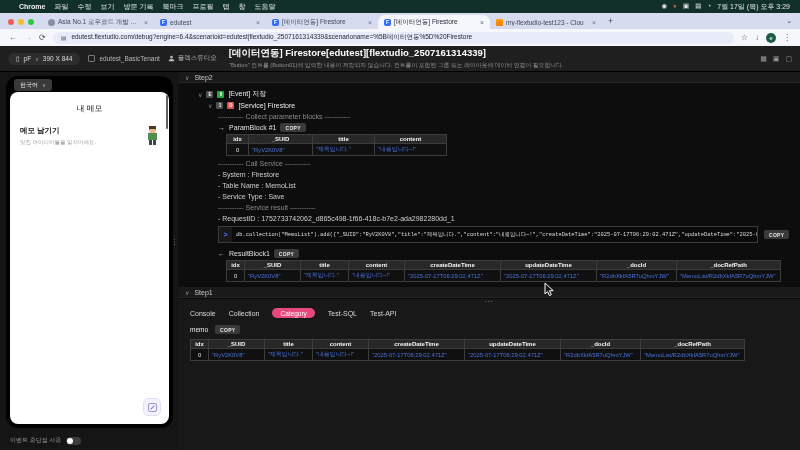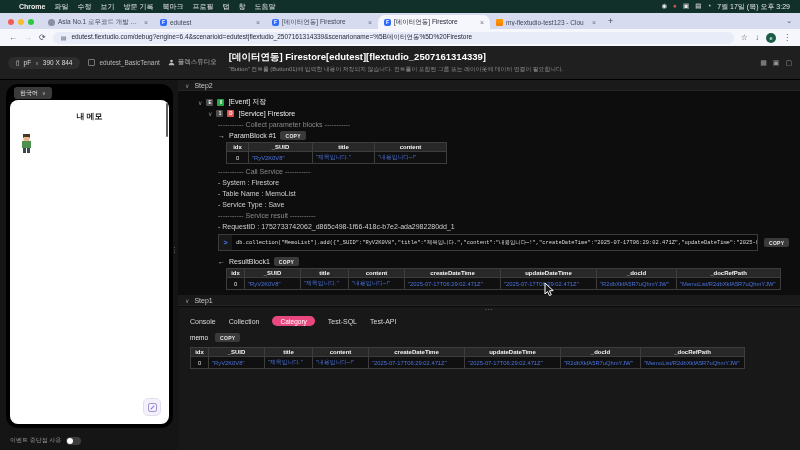--- a/index.html
+++ b/index.html
@@ -42,21 +42,21 @@
   .nav-ico { font-size:8px; color:#4a4f63; line-height:1; }
   .nav-ico.dim { color:#b3b8cc; }
   .url-pill { flex:1; height:12px; background:#e8ebf8; border-radius:7px; display:flex;
     align-items:center; gap:5px; padding:0 8px; overflow:hidden; }
   .site-ico { font-size:6px; color:#5f6478; }
   .url-text { font-size:6.5px; color:#24273a; white-space:nowrap; overflow:hidden; text-overflow:ellipsis; }
   .profile-avatar { width:10px; height:10px; border-radius:50%; background:#1c5b45; display:flex;
     align-items:center; justify-content:center; color:#cfe8dd; font-size:5.5px; font-weight:bold; }
 
   
-  .app-toolbar { height:34px; background:#1f1f1f; display:flex; align-items:center; padding:0 8px;
+  .app-toolbar { height:26px; background:#1f1f1f; display:flex; align-items:center; padding:0 8px;
     gap:8px; border-bottom:1px solid #000; flex-shrink:0; }
   .device-pill { background:#2d2d2d; border-radius:10px; display:flex; align-items:center; gap:4px;
     padding:2px 8px; color:#dcdcdc; font-size:6.5px; white-space:nowrap; }
   .device-pill .chev { font-size:5px; color:#9a9a9a; }
   .chk-group { display:flex; align-items:center; gap:4px; color:#b9b9b9; font-size:6.5px; white-space:nowrap; }
   .checkbox { width:7px; height:7px; border:1px solid #777; border-radius:1px; background:transparent; }
   .brand-group { display:flex; align-items:center; gap:3px; color:#b9b9b9; font-size:6.5px;
     max-width:52px; overflow:hidden; }
   .brand-group .label { white-space:nowrap; overflow:hidden; text-overflow:ellipsis; }
   .title-block { display:flex; flex-direction:column; margin-left:4px; min-width:0; flex:1; }
@@ -71,21 +71,21 @@
   .right-panel { flex:1; background:#0d0d0d; position:relative; overflow:hidden; color:#cccccc; font-size:7px; }
 
   
   .phone { position:absolute; top:4px; left:6px; right:5px; bottom:22px; background:#000;
     border-radius:12px; }
   .lang-pill { position:absolute; top:3px; left:8px; background:#3a3a3a; color:#eeeeee; font-size:6px;
     border-radius:3px; padding:1.5px 6px; display:flex; gap:4px; align-items:center; z-index:2; }
   .lang-pill .chev { font-size:5px; color:#bbb; }
   .screen { position:absolute; top:16px; left:4px; right:4px; bottom:4px; background:#ffffff;
     border-radius:8px; overflow:hidden; }
-  .screen-title { text-align:center; font-size:8px; font-weight:bold; color:#141414; margin-top:11px; }
+  .screen-title { text-align:center; font-size:8px; font-weight:normal; color:#141414; margin-top:11px; }
   .memo-section { display:flex; justify-content:space-between; align-items:flex-start; padding:12px 10px 2px; }
   .section-title { font-size:7.5px; font-weight:bold; color:#141414; }
   .section-sub { font-size:5.5px; color:#9b9b9b; margin-top:3px; }
   .memo-card { margin:8px 8px 0; background:#edecf2; border-radius:8px; padding:7px 8px 9px; }
   .card-top { display:flex; justify-content:space-between; align-items:flex-start; }
   .doc-ico-box { width:15px; height:15px; border-radius:4px; background:#f6efff; display:flex;
     align-items:center; justify-content:center; }
   .card-date { font-size:6px; color:#4a4a4a; font-weight:bold; }
   .card-title { font-size:7.5px; font-weight:bold; color:#141414; margin-top:6px; }
   .card-content { font-size:6px; color:#9b9b9b; margin-top:3px; }
@@ -250,20 +250,24 @@
 
     <div class="left-panel">
       <div class="phone">
         <div class="lang-pill">
           <span>한국어</span>
           <span class="chev">∨</span>
         </div>
         <div class="screen">
           <div class="screen-title">내 메모</div>
           <div class="memo-section">
+            <div>
+              <div class="section-title">메모 남기기</div>
+              <div class="section-sub">멋진 아이디어들을 잊지마세요.</div>
+            </div>
             <svg width="13" height="20" viewBox="0 0 13 20">
               <rect x="3" y="0" width="7" height="4" fill="#4a3526"></rect>
               <rect x="3.5" y="3" width="6" height="4" fill="#e8b98e"></rect>
               <rect x="2" y="7" width="9" height="7" fill="#4f8f4f"></rect>
               <rect x="3" y="14" width="3" height="5" fill="#37474f"></rect>
               <rect x="7" y="14" width="3" height="5" fill="#37474f"></rect>
             </svg>
           </div>
           <div class="fab">
             <svg width="9" height="9" viewBox="0 0 10 10">

